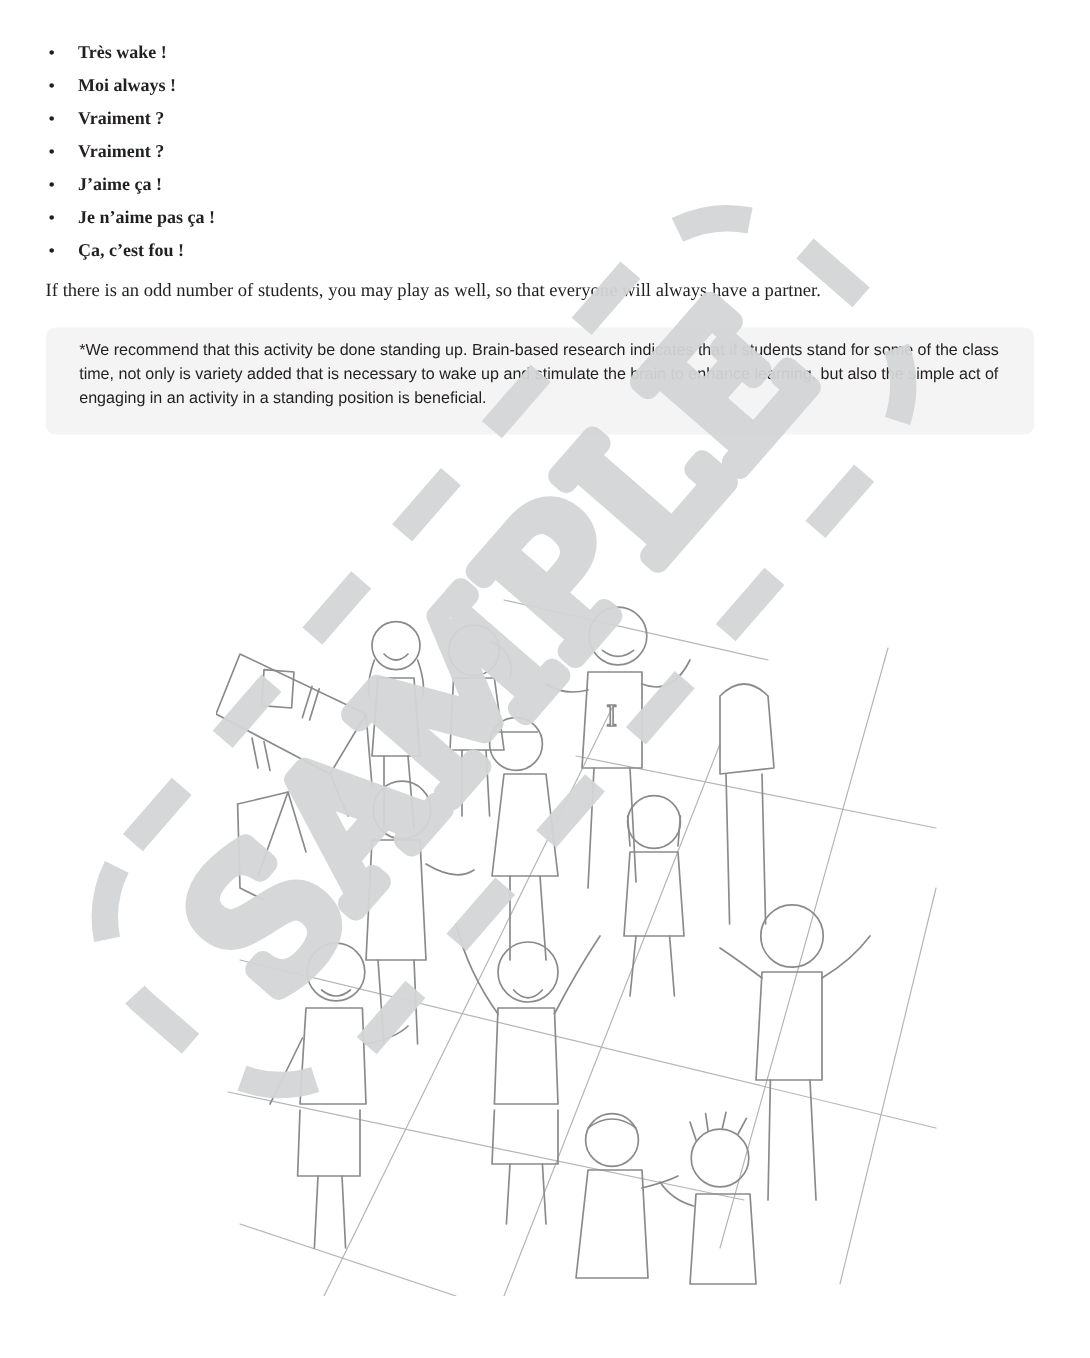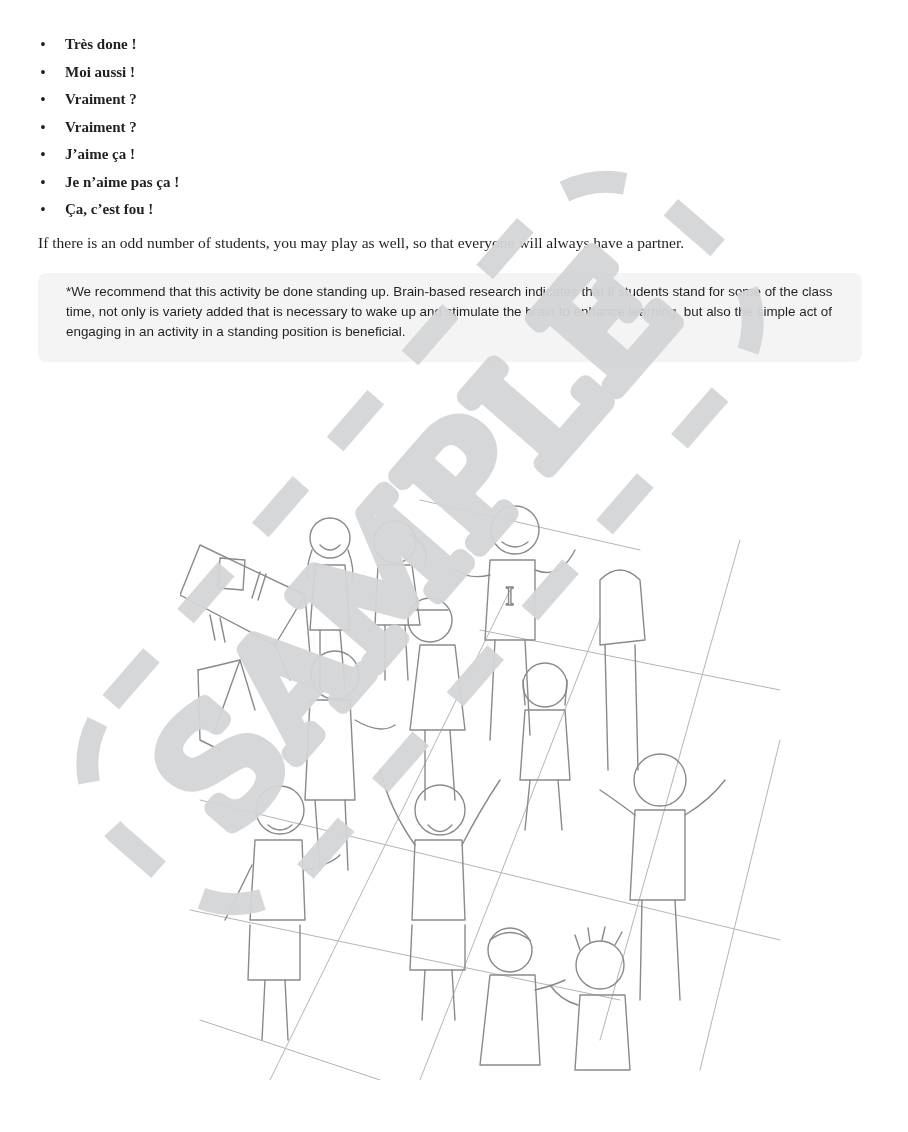--- a/index.html
+++ b/index.html
@@ -43,25 +43,25 @@
     .content-layer { position: absolute; inset: 0; }
   </style>
 </head>
 <body>
 
 <div class="content-layer">
 
   <ul class="phrase-list">
     <li class="phrase-item">
         <span class="phrase-bullet">•</span>
-        <span class="phrase-text">Très done !</span>
-      </li>
-    <li class="phrase-item">
-        <span class="phrase-bullet">•</span>
-        <span class="phrase-text">Moi aussi !</span>
+        <span class="phrase-text">Très wake !</span>
+      </li>
+    <li class="phrase-item">
+        <span class="phrase-bullet">•</span>
+        <span class="phrase-text">Moi always !</span>
       </li>
     <li class="phrase-item">
         <span class="phrase-bullet">•</span>
         <span class="phrase-text">Vraiment ?</span>
       </li>
     <li class="phrase-item">
         <span class="phrase-bullet">•</span>
         <span class="phrase-text">Vraiment ?</span>
       </li>
     <li class="phrase-item">

